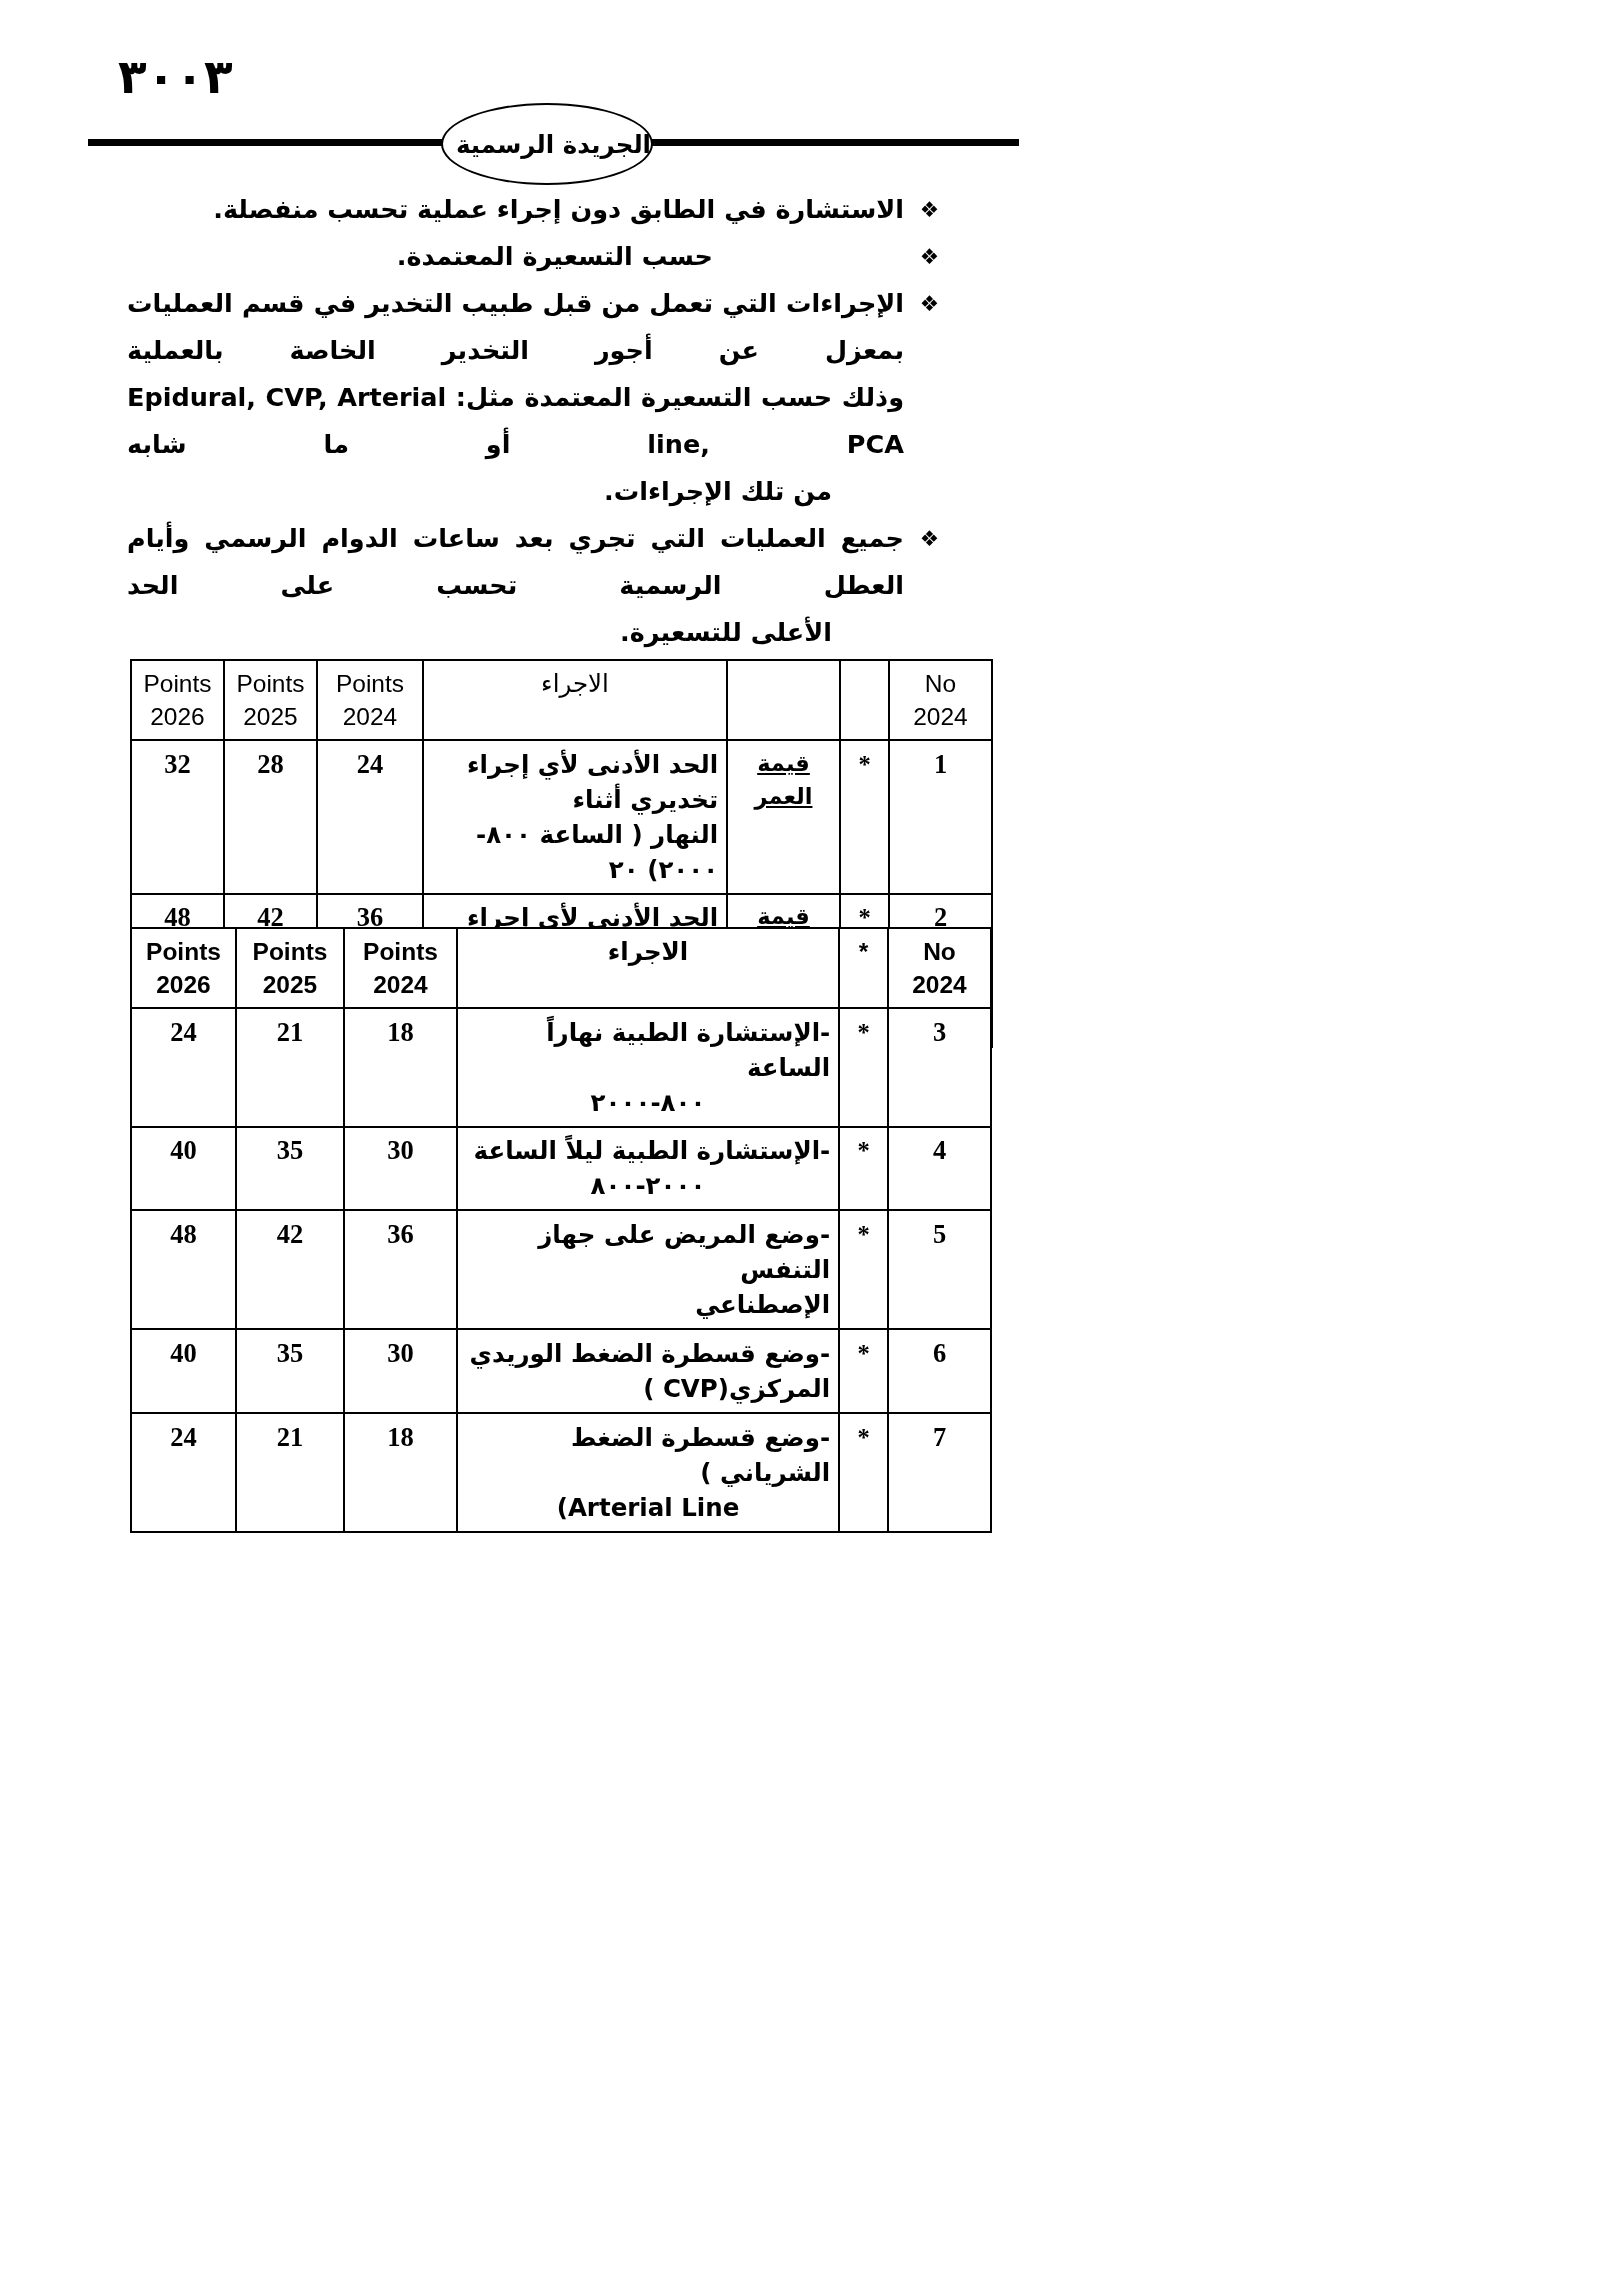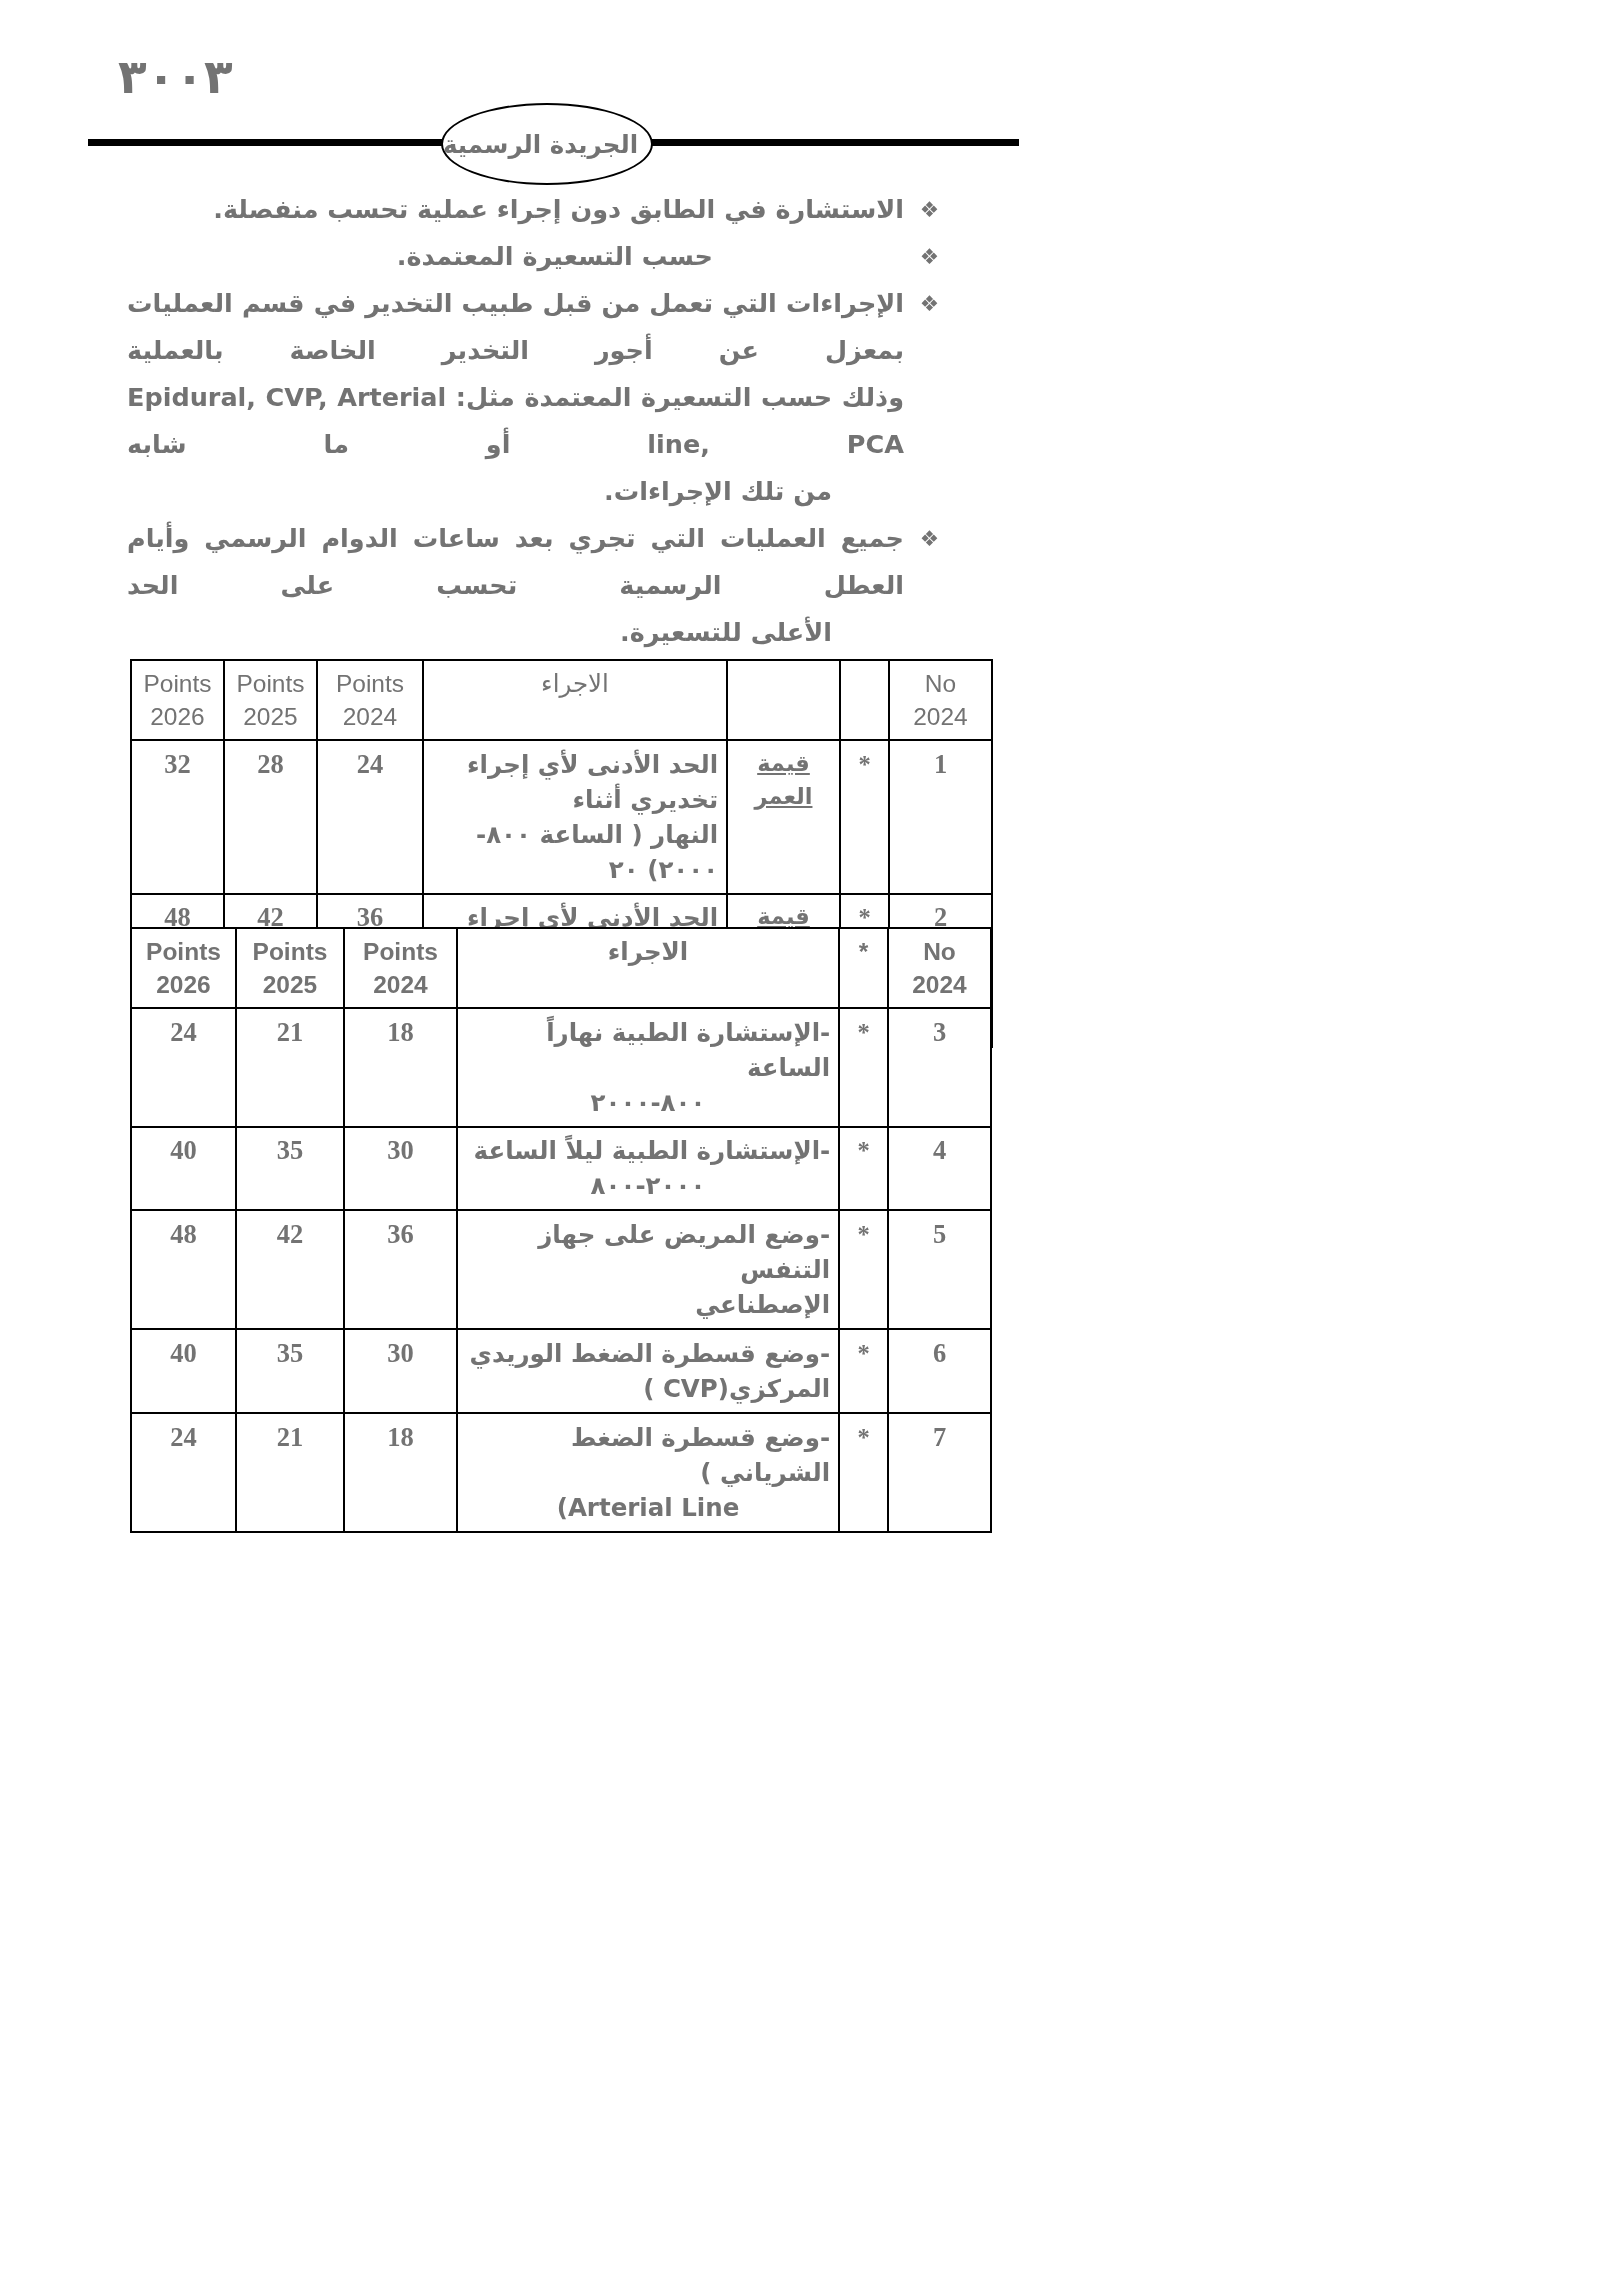--- a/index.html
+++ b/index.html
@@ -1,30 +1,30 @@
 <!DOCTYPE html>
 <html lang="ar"><head>
 <meta charset="utf-8">
 <style>
   html,body { margin:0; padding:0; background:#ffffff; }
   .page {
     position:relative; width:1598px; height:2293px; background:#fff;
-    font-family:"DejaVu Sans", sans-serif; color:#737373; overflow:hidden;
+    font-family:"DejaVu Sans", sans-serif; color:#000000; overflow:hidden;
   }
   .page-number {
     position:absolute; left:118px; top:49px;
     font-size:47px; font-weight:bold; letter-spacing:9.8px;
   }
   .header-rule {
     position:absolute; left:88px; top:139px; width:931px; height:6.9px; background:#000;
   }
   .gazette-seal {
     position:absolute; left:441px; top:103px; width:208px; height:78px;
     background:#fff; border:2.9px solid #000; border-radius:50%;
-    display:flex; align-items:center; justify-content:flex-start; z-index:2;
+    display:flex; align-items:center; justify-content:flex-end; z-index:2;
   }
   .gazette-seal span { font-size:24.5px; font-weight:bold; }
 
   .notes {
     position:absolute; left:127px; top:186px; width:812px;
     direction:rtl; font-weight:bold; font-size:25.5px;
   }
   .bullet { position:relative; padding-right:35px; }
   .bullet .marker { position:absolute; right:0; top:0; line-height:47px; font-size:21.6px; }
   .line { line-height:47px; text-align:right; }

